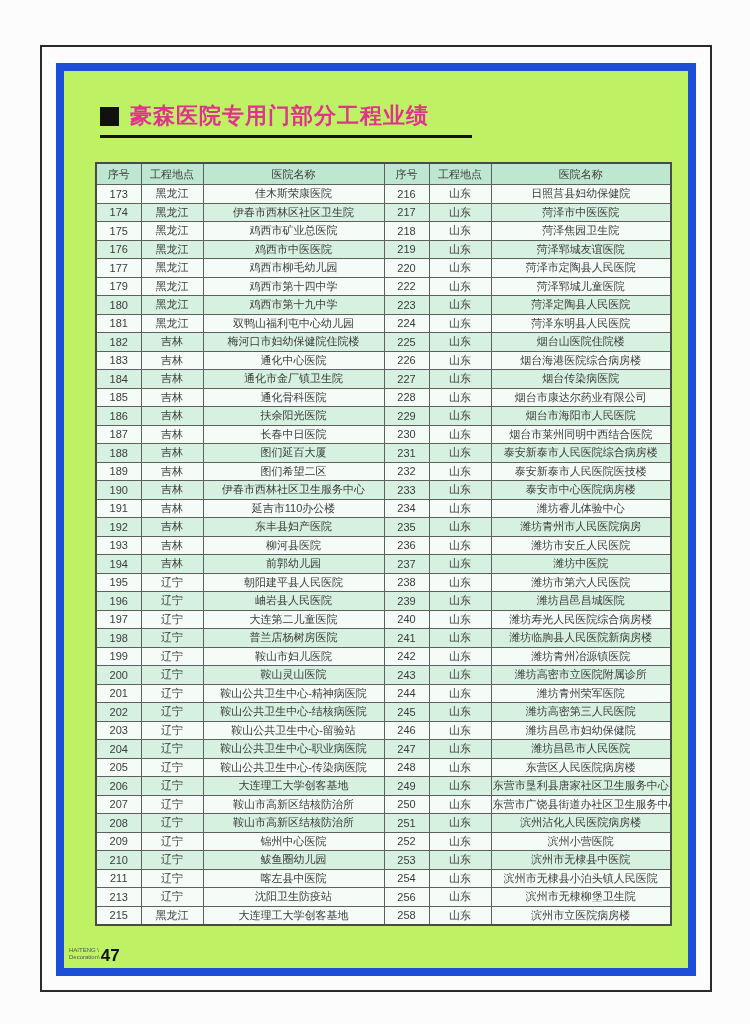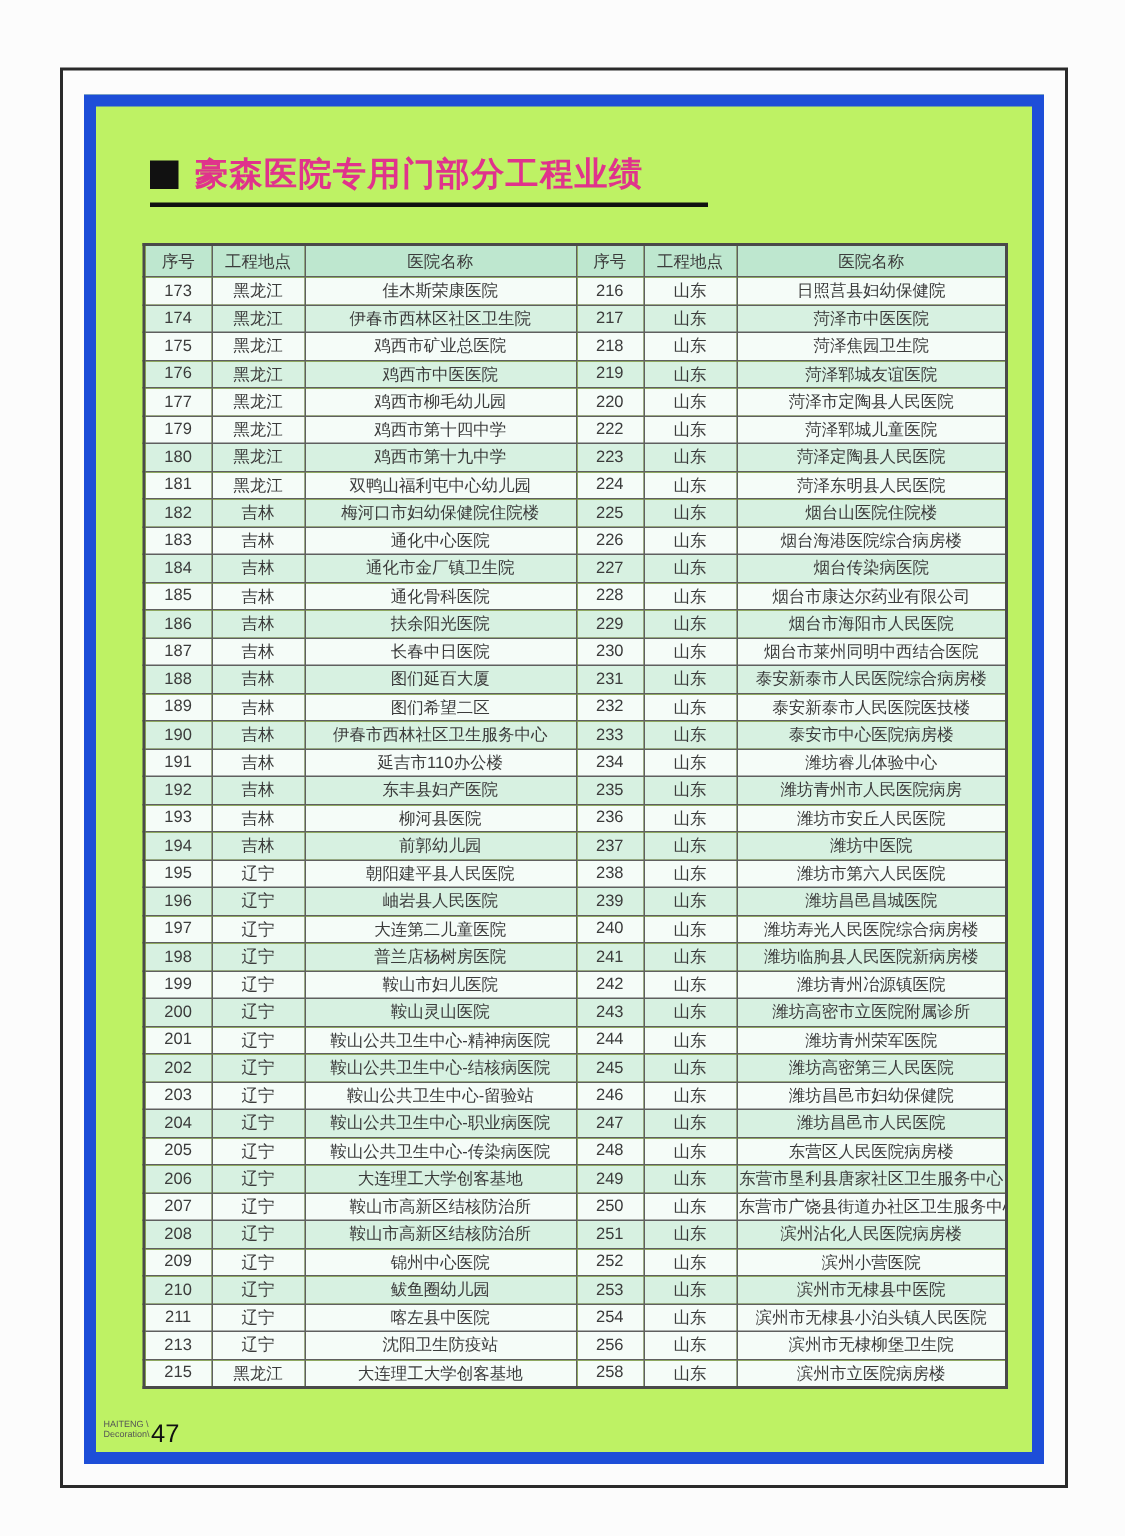--- a/index.html
+++ b/index.html
@@ -85,21 +85,21 @@
   .brand{
     display:flex;
     flex-direction:column;
     font-size:6px;
     line-height:7px;
     color:#555;
     transform:translateY(-3px);
   }
   .page-number{
     font-size:17px;
-    font-weight:normal;
+    font-weight:bold;
     color:#111;
     margin-left:1px;
     line-height:16px;
   }
 </style>
 </head>
 <body>
 
 <div class="outer-frame">
   <div class="inner-frame">

